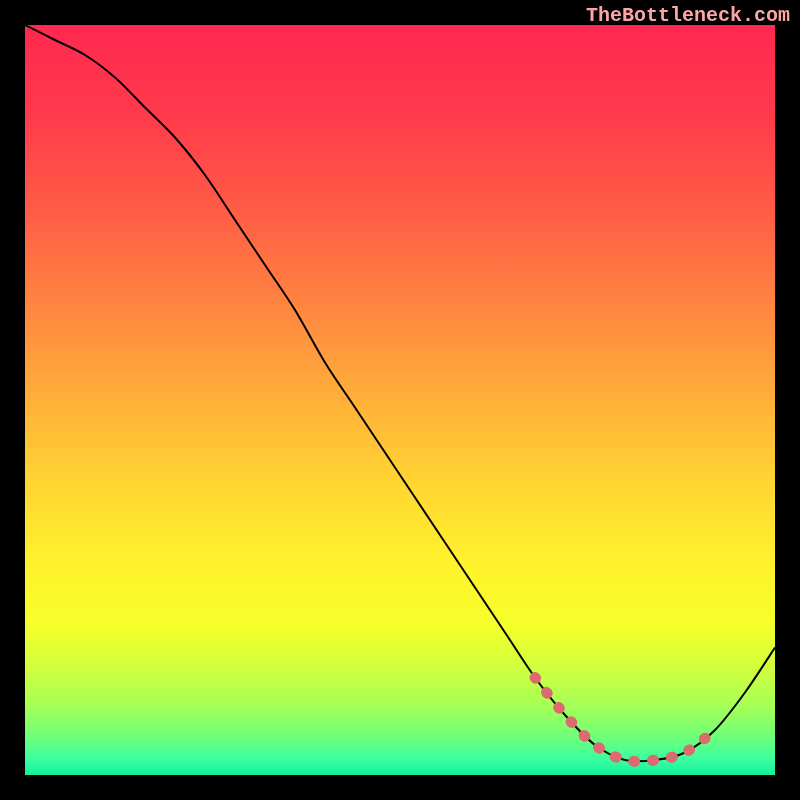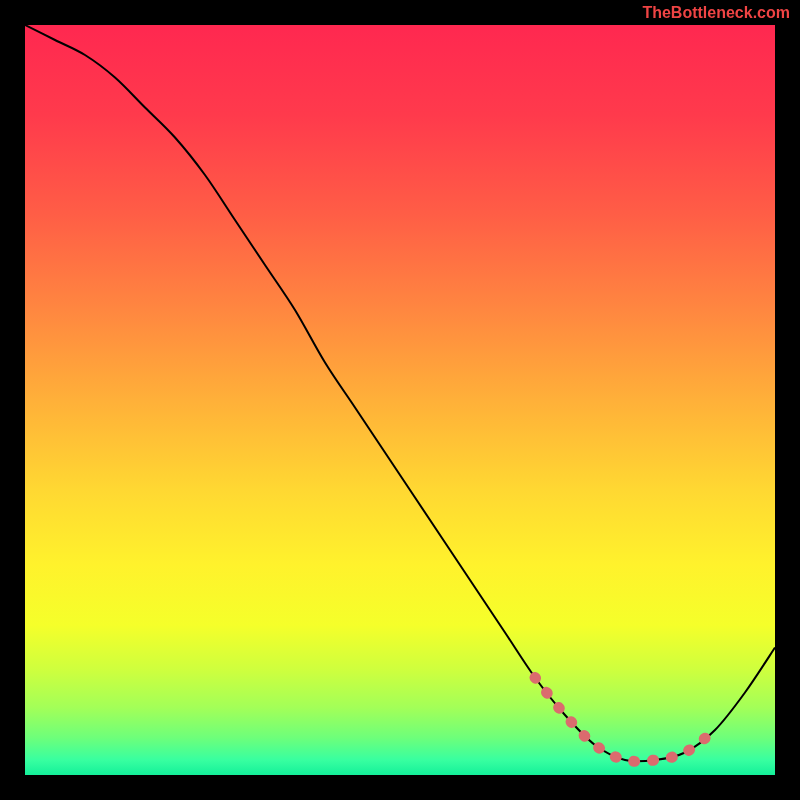--- a/index.html
+++ b/index.html
@@ -13,23 +13,23 @@
   .container {
     position: relative;
     width: 800px;
     height: 800px;
     background: #000000;
   }
   .watermark {
     position: absolute;
     top: 4px;
     right: 10px;
-    color: #ef4444;
-    font-family: Liberation Sans, sans-serif;
-    font-size: 16px;
+    color: #fca5a5;
+    font-family: Liberation Mono, monospace;
+    font-size: 20px;
     font-weight: bold;
     z-index: 10;
   }
   .plot {
     position: absolute;
     left: 25px;
     top: 25px;
     width: 750px;
     height: 750px;
   }

